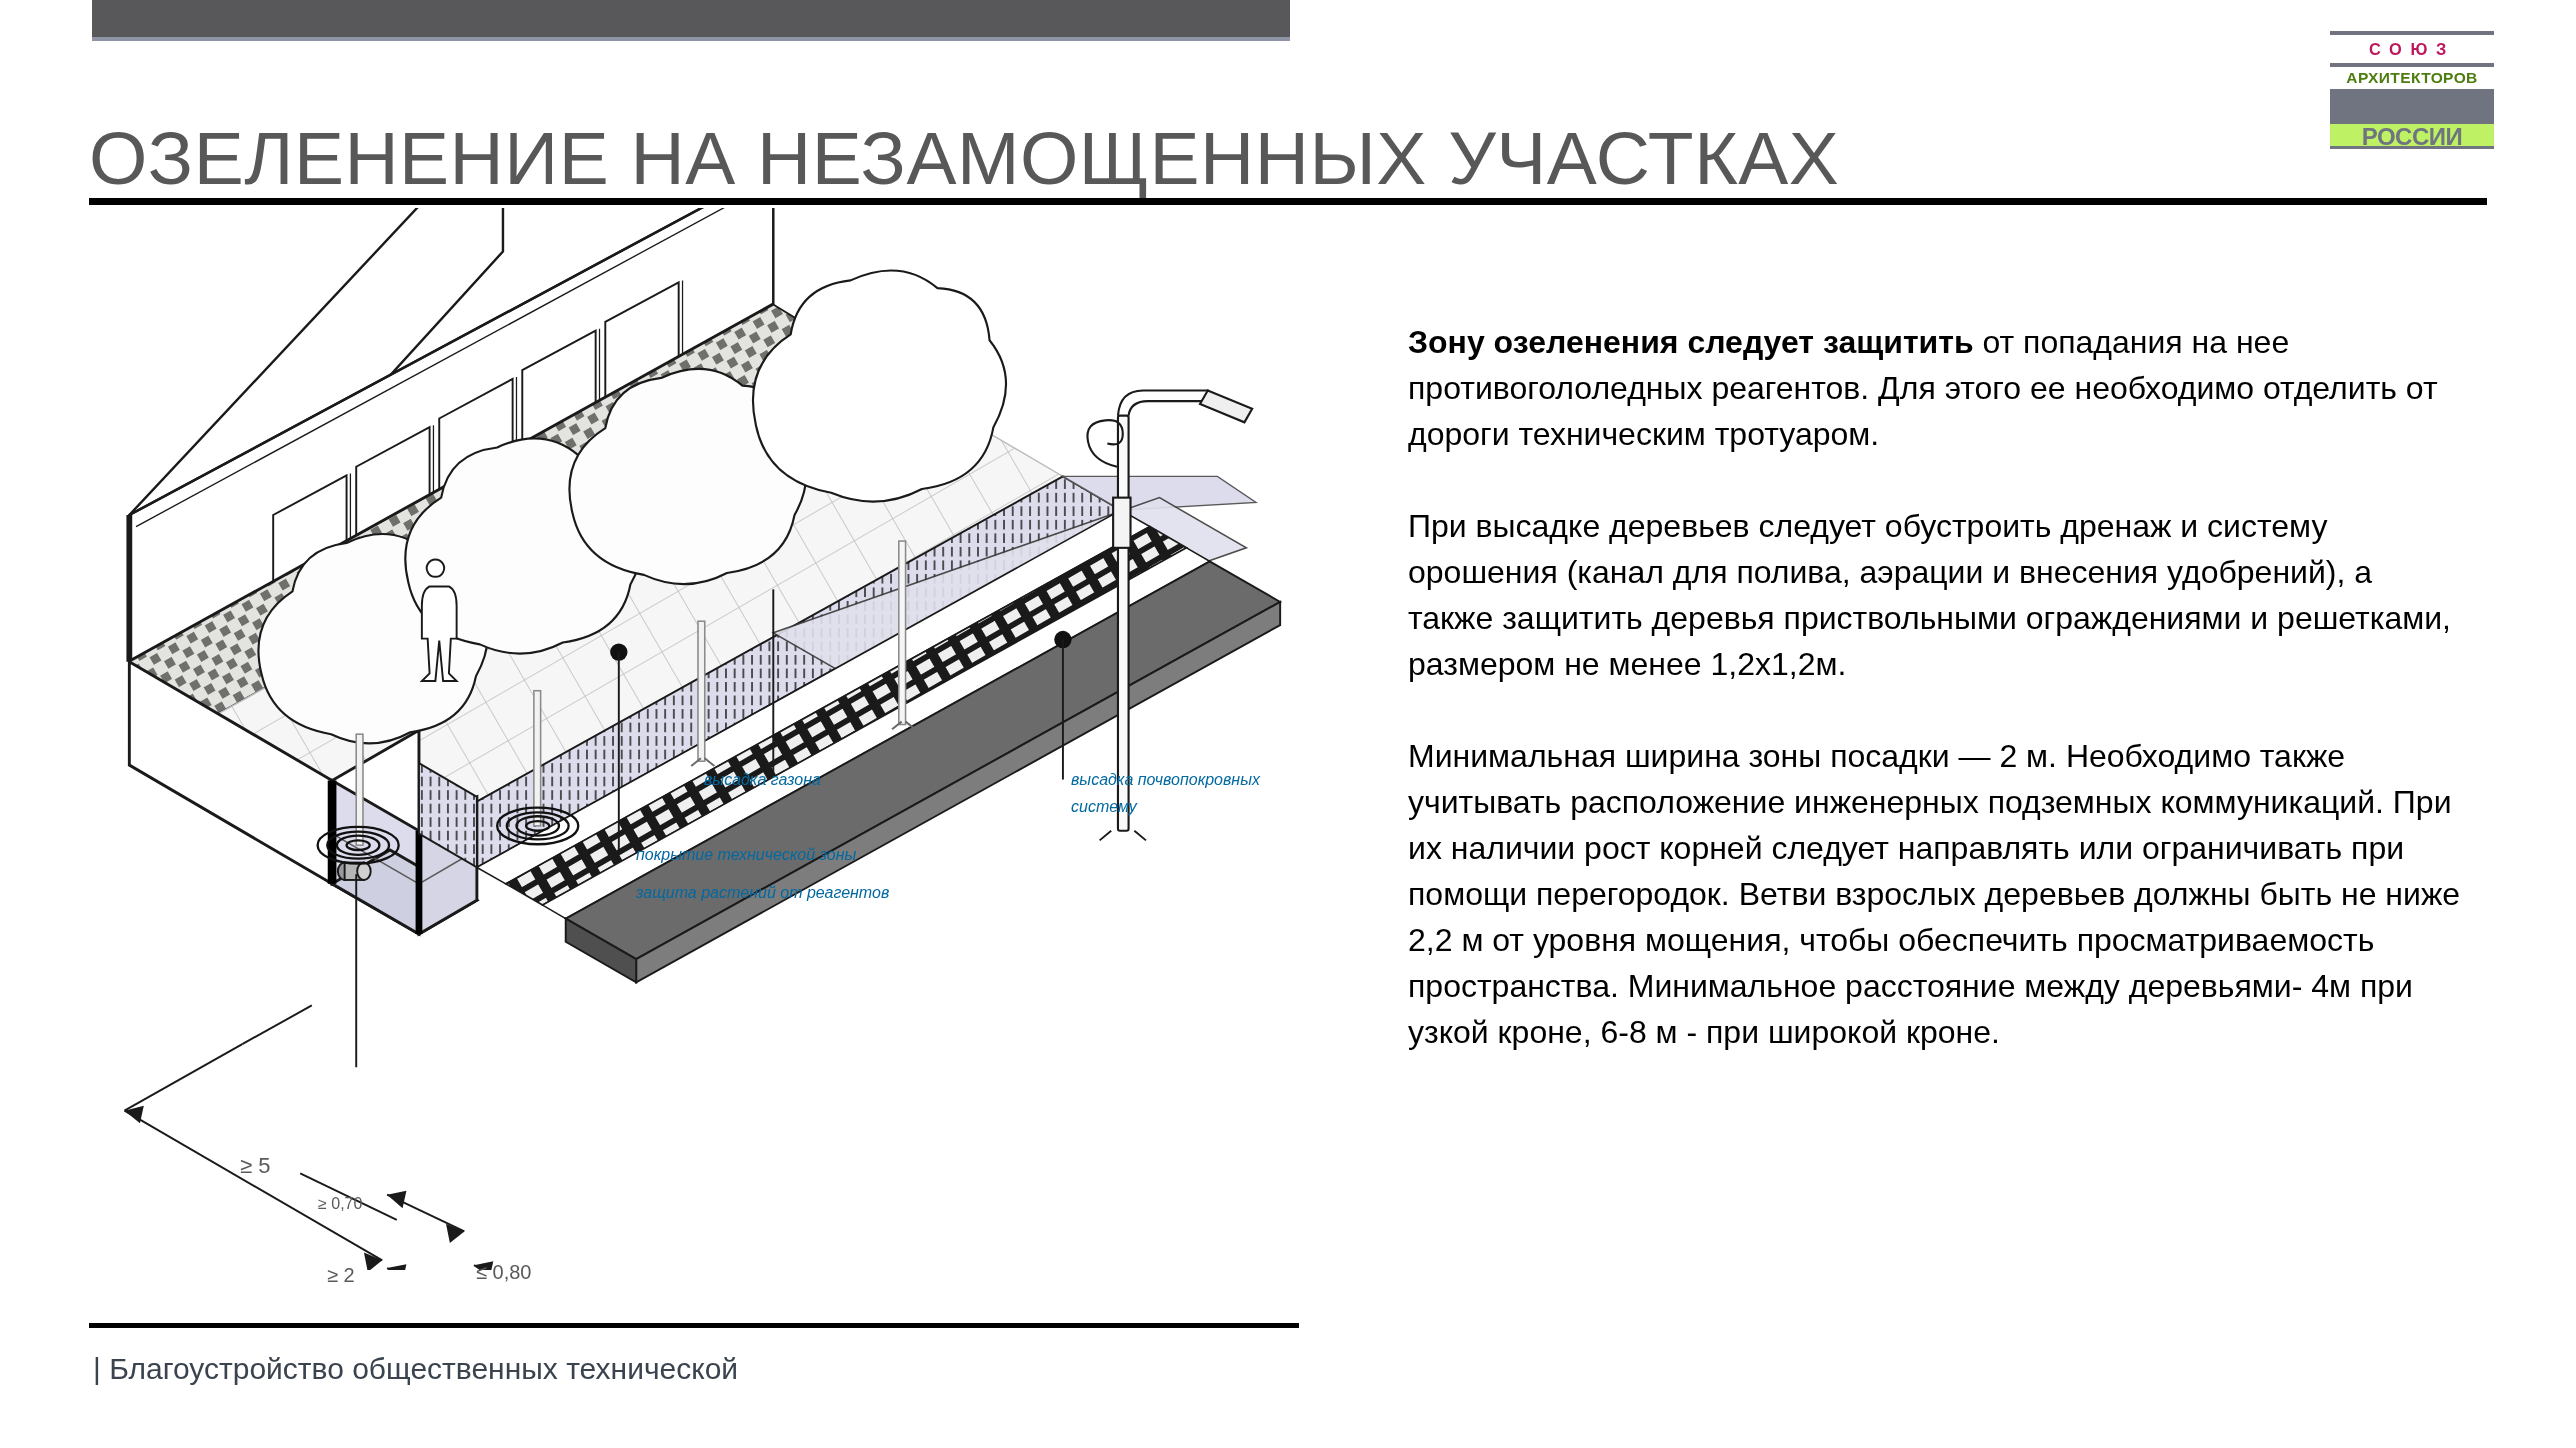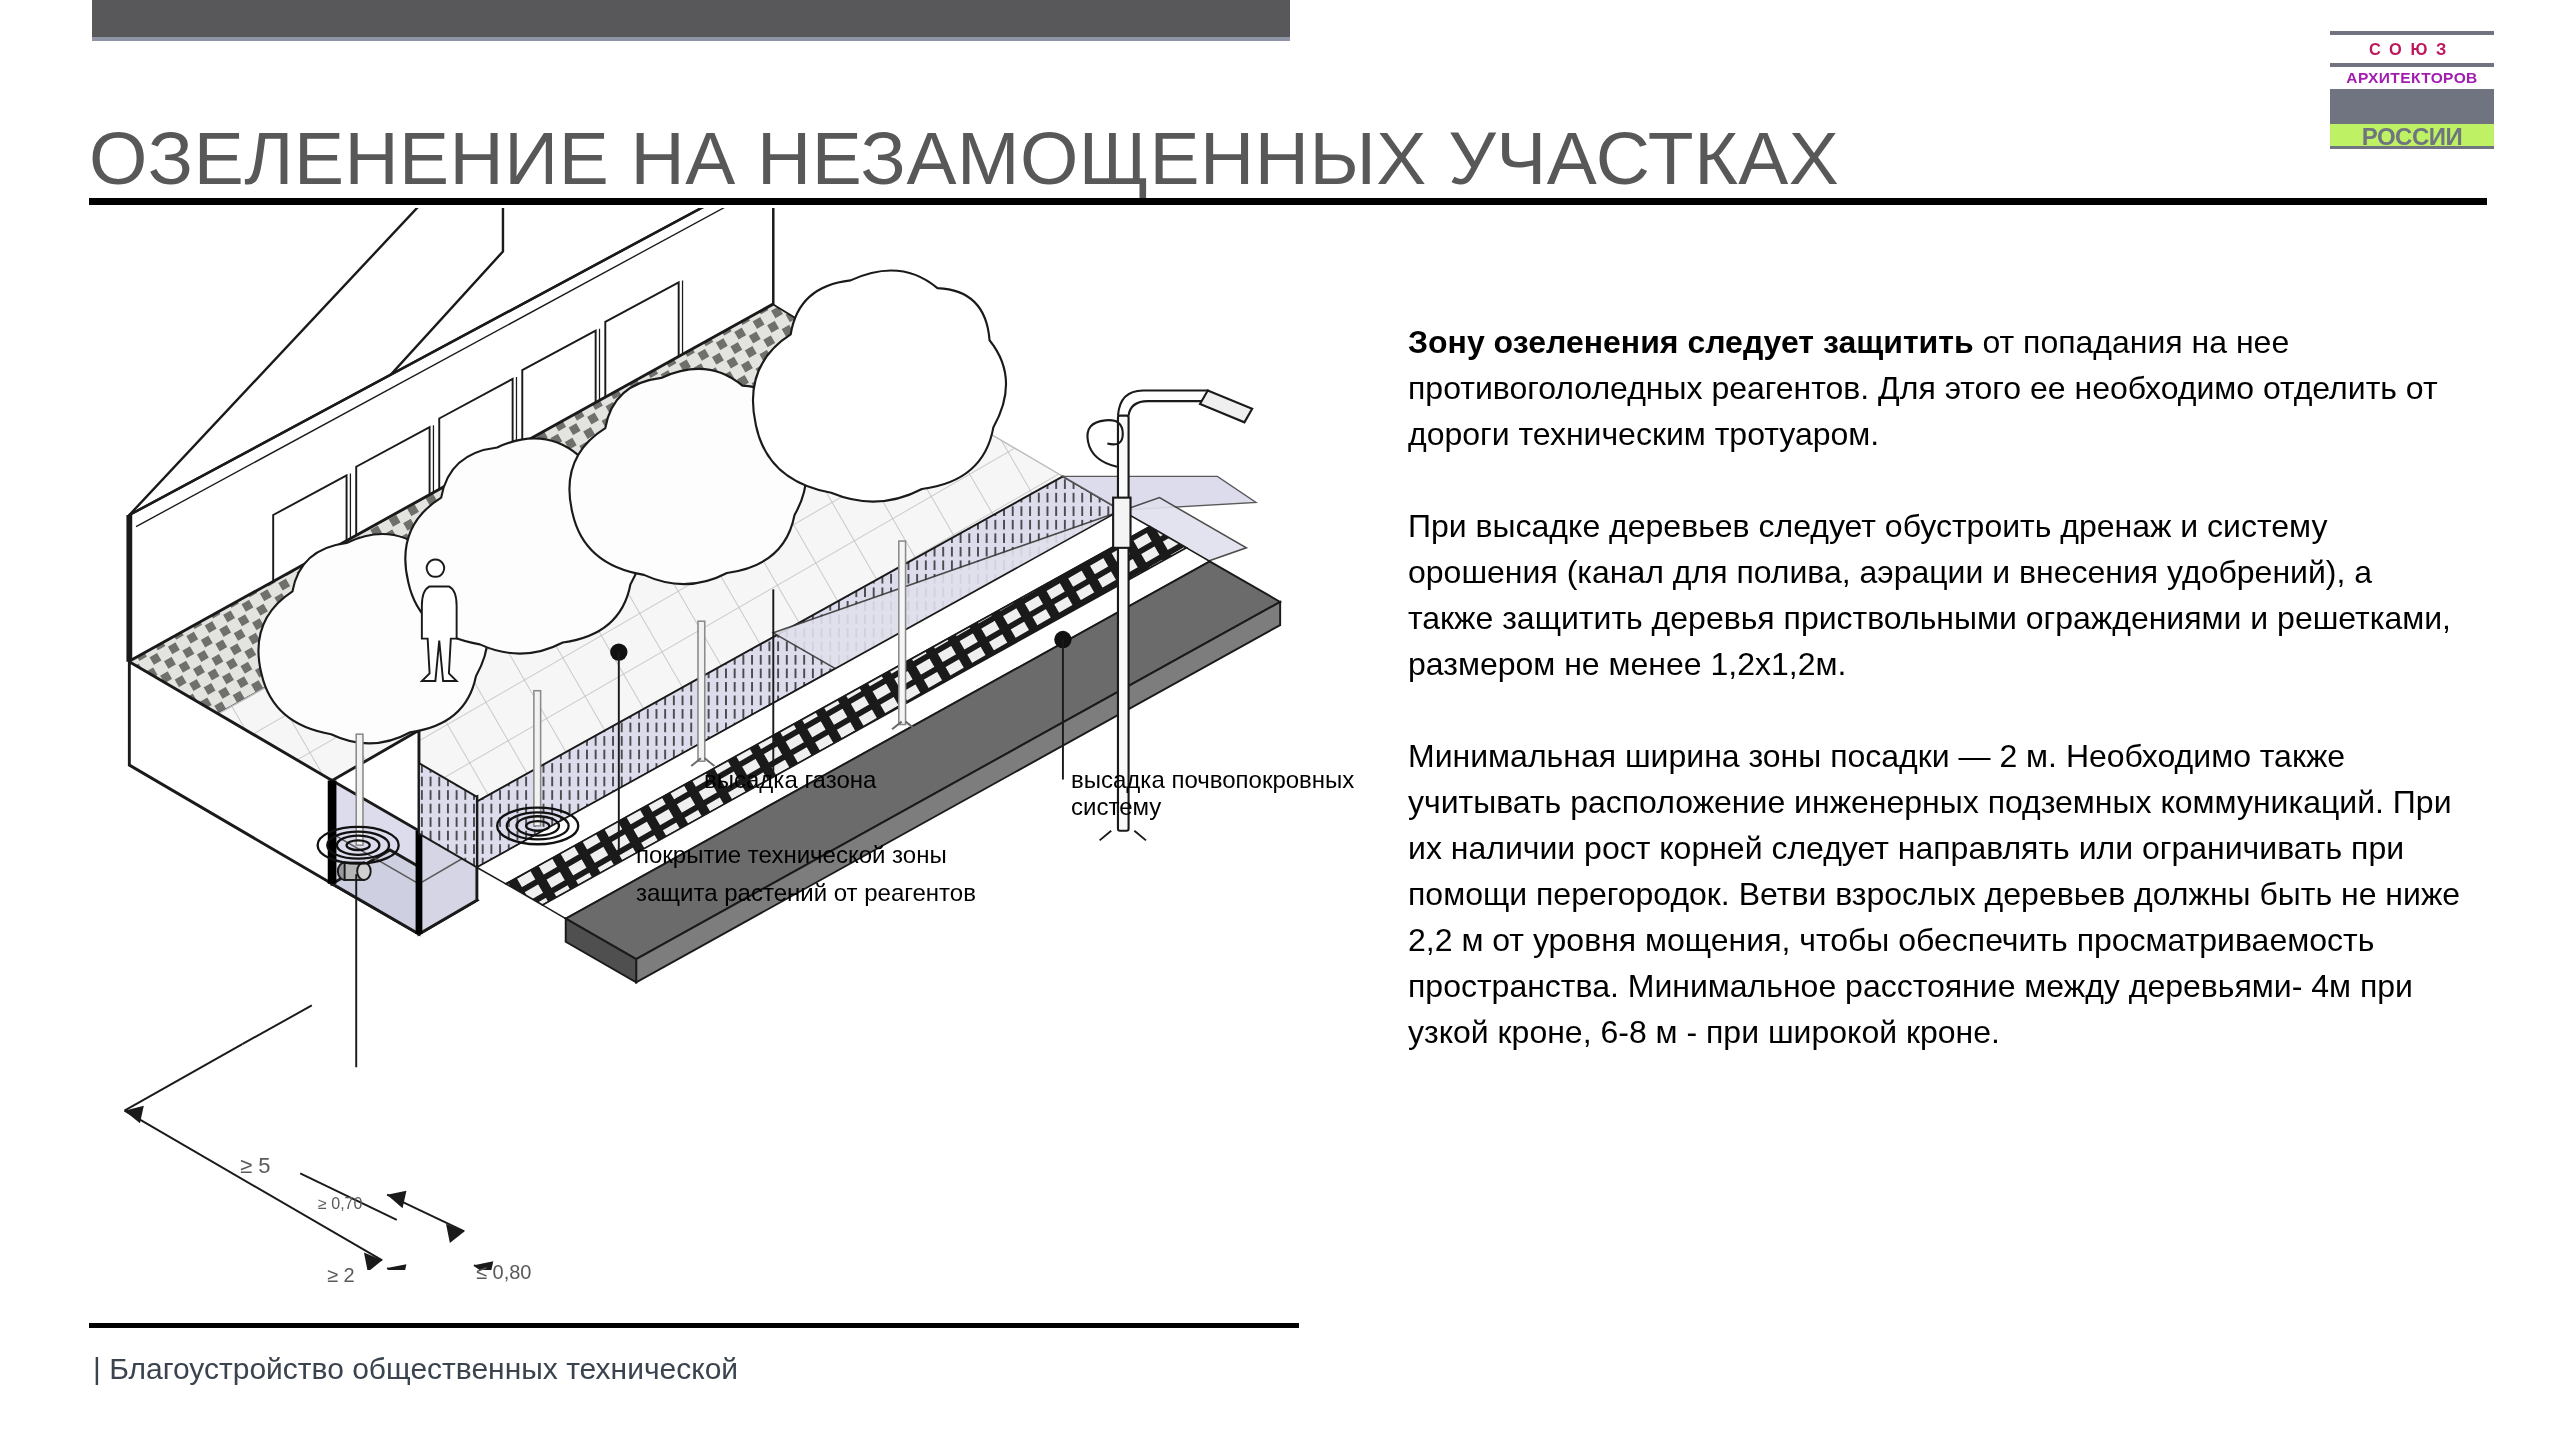--- a/index.html
+++ b/index.html
@@ -18,40 +18,40 @@
 
   
   .logo{position:absolute;left:2330px;top:31px;width:164px;height:118px;}
   .logo .bar{position:absolute;left:0;width:164px;background:#6f7480;}
   .logo .lb1{top:0;height:3.9px;}
   .logo .row1{position:absolute;left:0;top:5.8px;width:164px;height:25px;
               color:#be185d;font-size:16.4px;font-weight:700;letter-spacing:8.7px;
               display:flex;align-items:center;justify-content:center;}
   .logo .lb2{top:32px;height:3.9px;}
   .logo .row2{position:absolute;left:0;top:35px;width:164px;height:23px;
-              color:#a21caf;font-size:15.5px;font-weight:700;letter-spacing:0.4px;
+              color:#4d7c0f;font-size:15.5px;font-weight:700;letter-spacing:0.4px;
               display:flex;align-items:center;justify-content:center;}
   .logo .block{position:absolute;left:0;top:58px;width:164px;height:39px;background:#6f7480;}
   .logo .row3{position:absolute;left:0;top:93px;width:164px;height:25px;
               color:#6f7480;font-size:24px;font-weight:700;letter-spacing:-0.5px;
               display:flex;align-items:center;justify-content:center;background:#bef264;}
   .logo .lb3{top:115px;height:2.9px;}
 
   
   .body-col{position:absolute;left:1408px;top:319px;width:1053px;
             font-size:32px;line-height:46px;color:#000;}
   .body-col p{margin:0 0 46px 0;}
   .body-col p:last-child{margin-bottom:0;}
   .body-col b{font-weight:700;}
 
   
   .diagram{position:absolute;left:97px;top:208px;width:1285px;height:1062px;}
   .diagram svg{display:block;}
 
-  .dlabel{position:absolute;color:#000000;font-size:24px;line-height:27px;white-space:pre-line;}
+  .dlabel{position:absolute;color:#0369a1;font-size:16px;line-height:27px;white-space:pre-line;font-style:italic;}
   .dim{position:absolute;color:#5a5a5a;font-size:22px;white-space:nowrap;}
 
   
   .footer-rule{position:absolute;left:89px;top:1323px;width:1210px;height:4.8px;background:#000;}
   .footer-text{position:absolute;left:93px;top:1352px;font-size:30px;color:#3a434e;white-space:nowrap;}
 </style>
 </head>
 <body>
 
 <div class="top-bar"></div>

